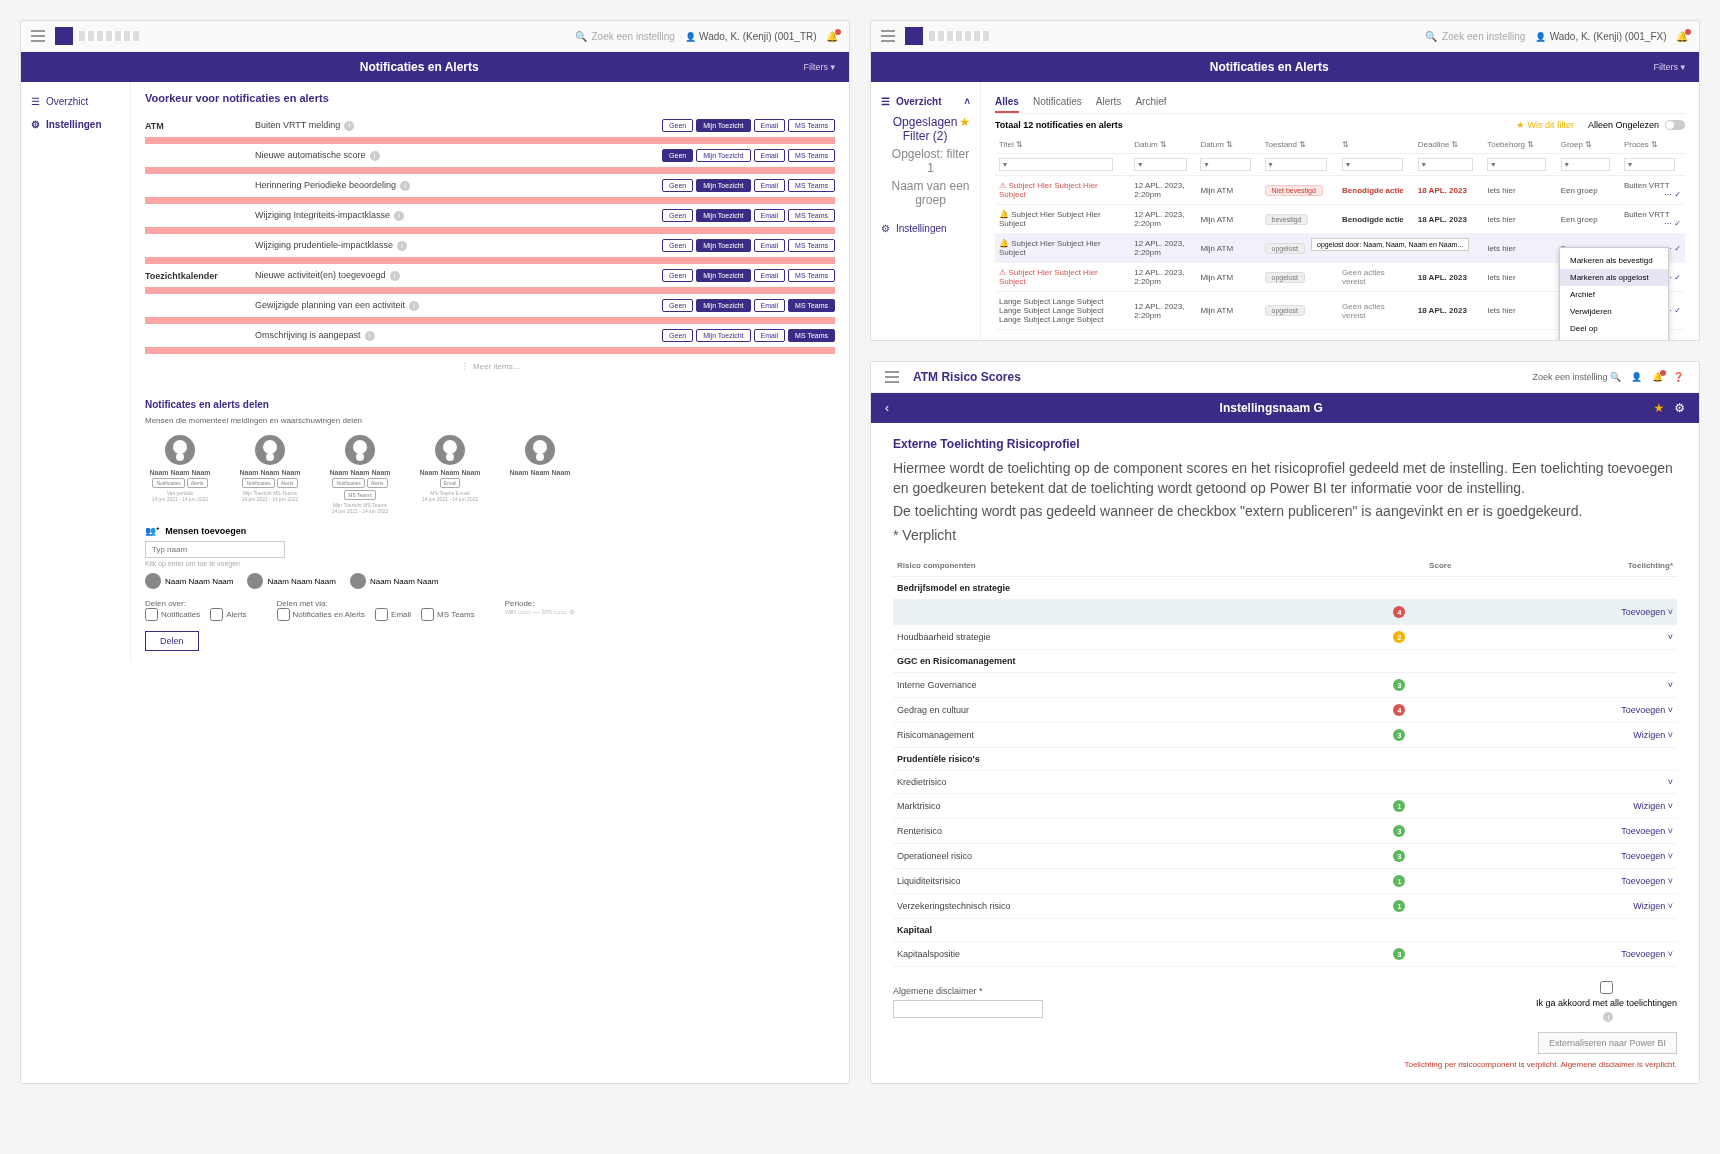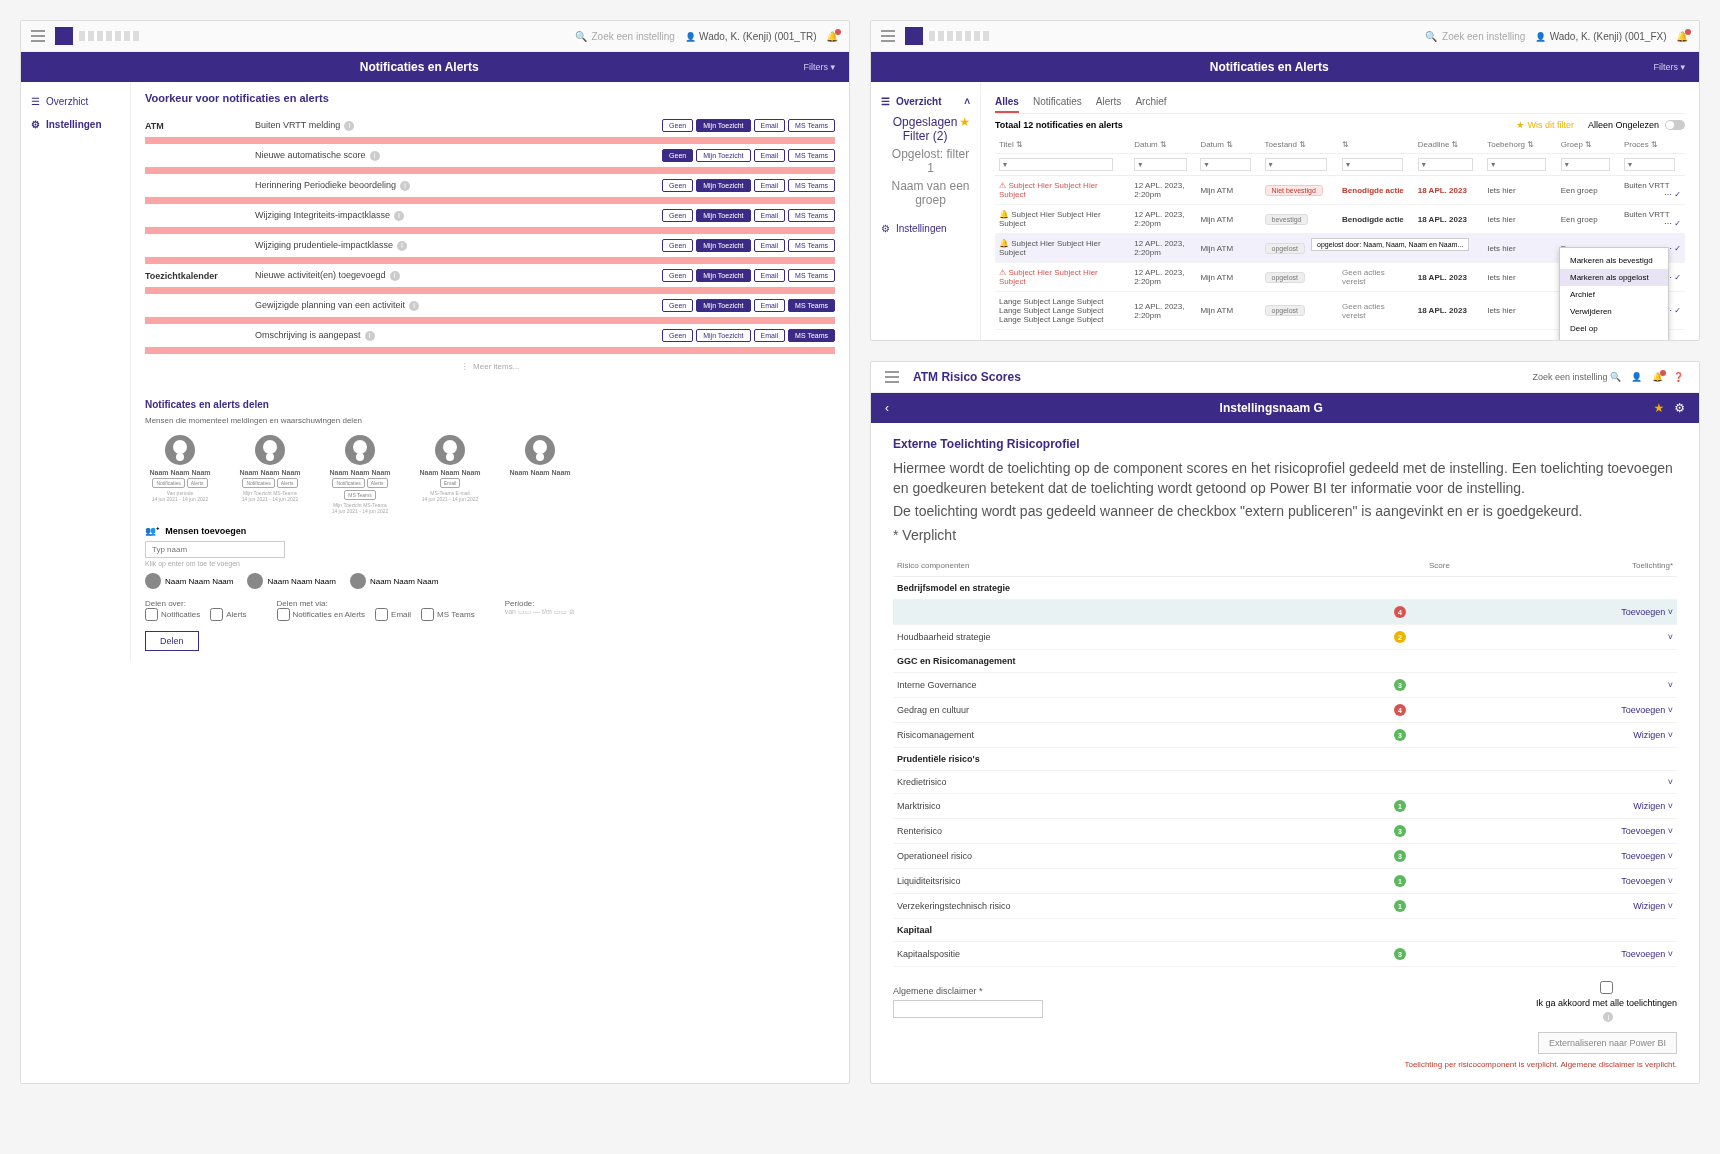--- a/index.html
+++ b/index.html
@@ -56,21 +56,21 @@
 .panel2-header .right { margin-left: auto; display: flex; align-items: center; gap: 10px; color: #666; font-size: 9px; }
 .inst-bar { background: #3c2a87; color: #fff; padding: 8px 14px; display: flex; align-items: center; font-size: 12px; }
 .inst-bar .back { margin-right: auto; cursor: pointer; }
 .inst-bar .title { flex: 1; text-align: center; font-weight: 600; }
 .inst-bar .star { color: #f0b400; }
 .section { padding: 14px 22px; }
 .section h4 { color: #3c2a87; font-size: 12px; margin-bottom: 8px; }
 .section p { font-size: 14px; color: #555; line-height: 1.4; margin-bottom: 4px; }
 .req { color: #c0392b; font-size: 8px; }
 table.scores { width: 100%; border-collapse: collapse; font-size: 9px; margin-top: 10px; }
-table.scores th { text-align: left; padding: 6px 4px; color: #777; font-weight: normal; border-bottom: 1px solid #eee; font-size: 8px; }
+table.scores th { text-align: left; padding: 6px 4px; color: #777; font-weight: bold; border-bottom: 1px solid #eee; font-size: 8px; }
 table.scores td { padding: 6px 4px; border-bottom: 1px solid #f2f2f2; color: #444; }
 table.scores tr.cat td { font-weight: 700; color: #222; }
 .score-dot { width: 12px; height: 12px; border-radius: 50%; display: inline-flex; align-items: center; justify-content: center; color: #fff; font-size: 7px; font-weight: 700; }
 .sd-red { background: #d9534f; }
 .sd-yellow { background: #f0b400; }
 .sd-green { background: #5cb85c; }
 .chev { color: #3c2a87; cursor: pointer; }
 .action-link { color: #3c2a87; font-size: 9px; cursor: pointer; }
 tr.highlight-row { background: #e8f2f2; }
 .footer-row { display: flex; align-items: center; margin-top: 14px; font-size: 9px; }

